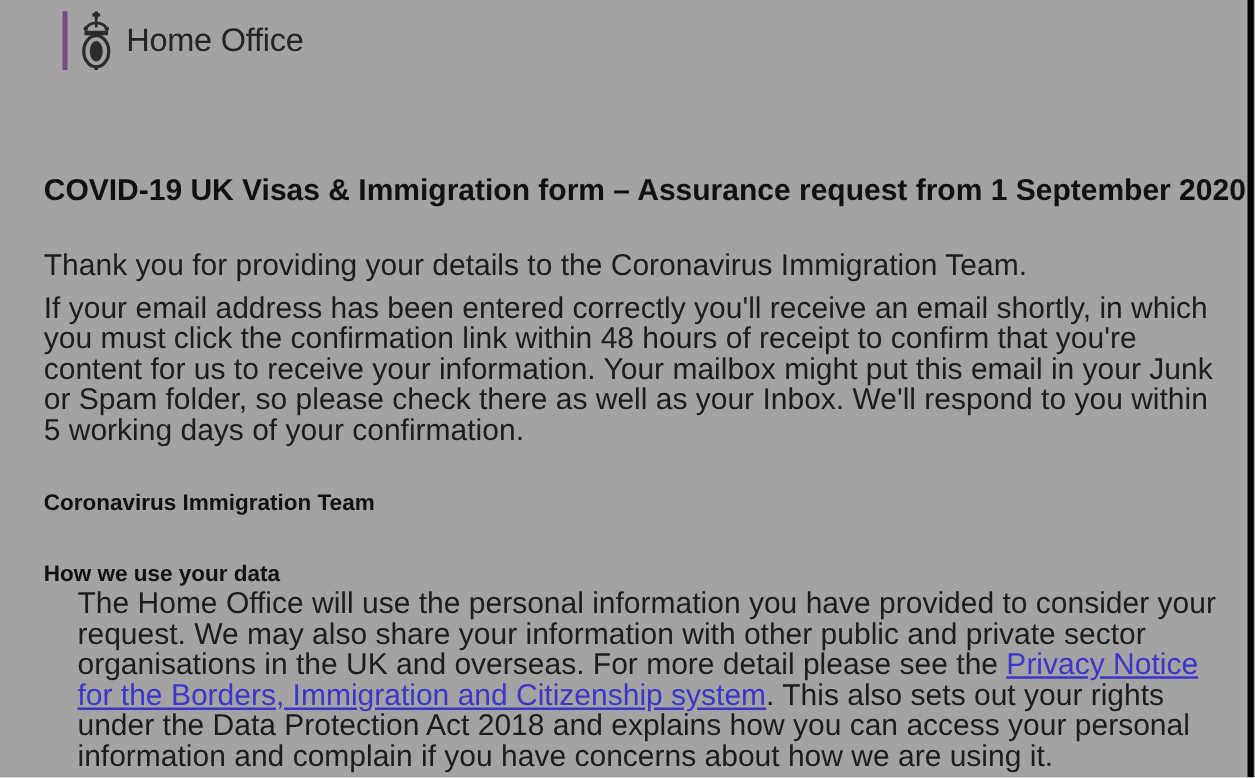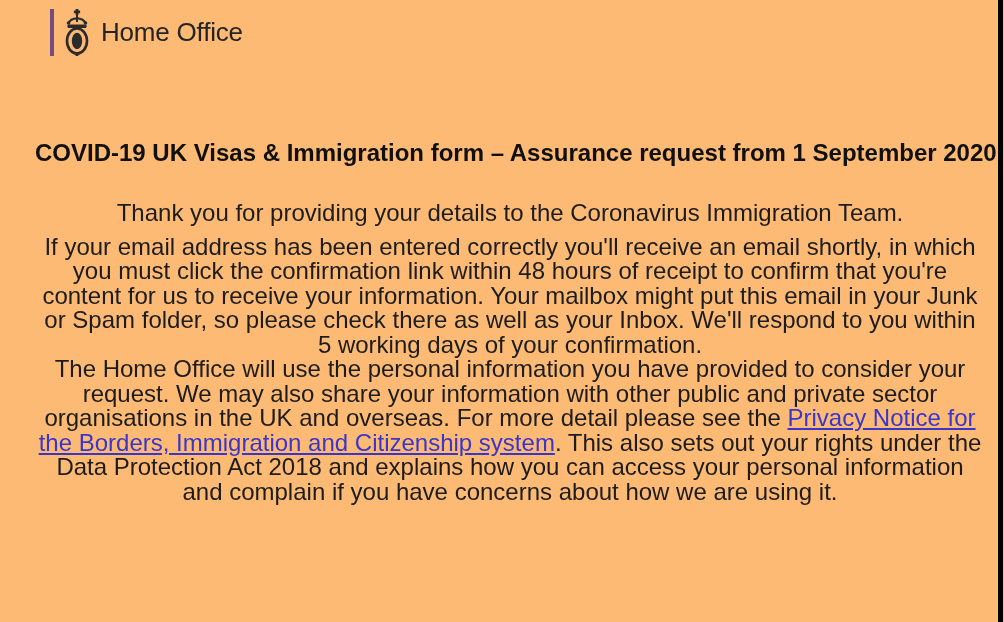--- a/index.html
+++ b/index.html
@@ -1,24 +1,23 @@
 <!DOCTYPE html>
 <html><head>
 <meta charset="utf-8">
 <style>
   html, body { margin: 0; padding: 0; background: #ffffff; }
   .page {
     position: relative;
     width: 1004px;
     height: 622px;
-    background: #fdba74;
+    background: #a3a3a3;
     overflow: hidden;
     font-family: "Liberation Sans", "DejaVu Sans", sans-serif;
     color: #1c1c1c;
-    text-align: center;
   }
   .edge-bar {
     position: absolute;
     top: 0; right: 1px;
     width: 5px; height: 100%;
     background: #000000;
   }
   
   .logo {
     position: absolute;
@@ -68,21 +67,21 @@
   .para-confirmation { margin-top: 9px; }
   .sub-heading {
     margin: 0;
     font-size: 18px;
     line-height: 24.5px;
     font-weight: bold;
     color: #101010;
   }
   .team-heading { margin-top: 33px; }
   .data-heading { margin-top: 32px; }
-  .para-datause { margin-top: 0; }
+  .para-datause { margin-top: 0; margin-left: 27px; }
   .privacy-link {
     color: #3b36cb;
     text-decoration: underline;
     cursor: pointer;
   }
 </style>
 </head>
 <body>
 
 <div class="page">
@@ -105,21 +104,23 @@
   </div>
 
   <div class="main">
 
     <h1 class="doc-title">COVID-19 UK Visas &amp; Immigration form – Assurance request from 1 September 2020</h1>
 
     <p class="para para-intro">Thank you for providing your details to the Coronavirus Immigration Team.</p>
 
     <p class="para para-confirmation">If your email address has been entered correctly you'll receive an email shortly, in which you must click the confirmation link within 48 hours of receipt to confirm that you're content for us to receive your information. Your mailbox might put this email in your Junk or Spam folder, so please check there as well as your Inbox. We'll respond to you within 5 working days of your confirmation.</p>
 
+    <h2 class="sub-heading team-heading">Coronavirus Immigration Team</h2>
 
+    <h2 class="sub-heading data-heading">How we use your data</h2>
 
     <p class="para para-datause"><span>The Home Office will use the personal information you have provided to consider your request. We may also share your information with other public and private sector organisations in the UK and overseas. For more detail please see the </span><a class="privacy-link" href="#">Privacy Notice for the Borders, Immigration and Citizenship system</a><span>. This also sets out your rights under the Data Protection Act 2018 and explains how you can access your personal information and complain if you have concerns about how we are using it.</span></p>
 
   </div>
 
   <div class="edge-bar"></div>
 
 </div>
 
 </body></html>

